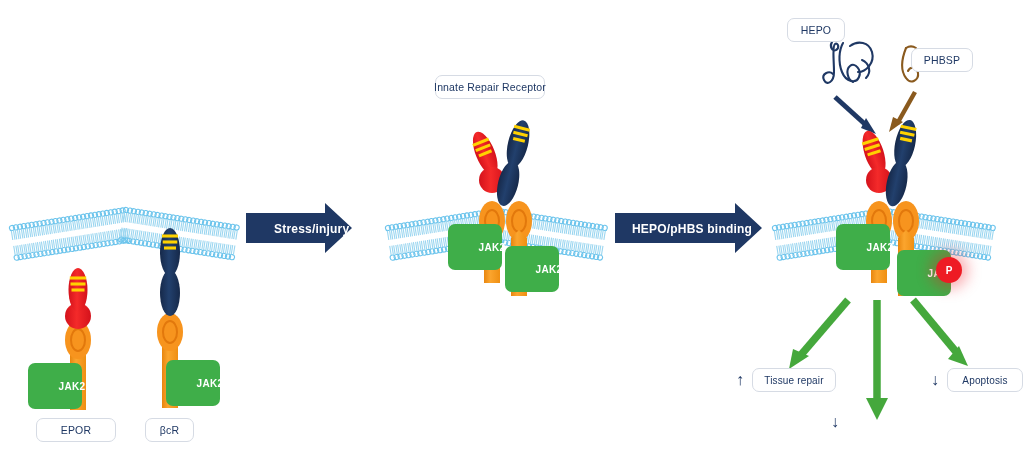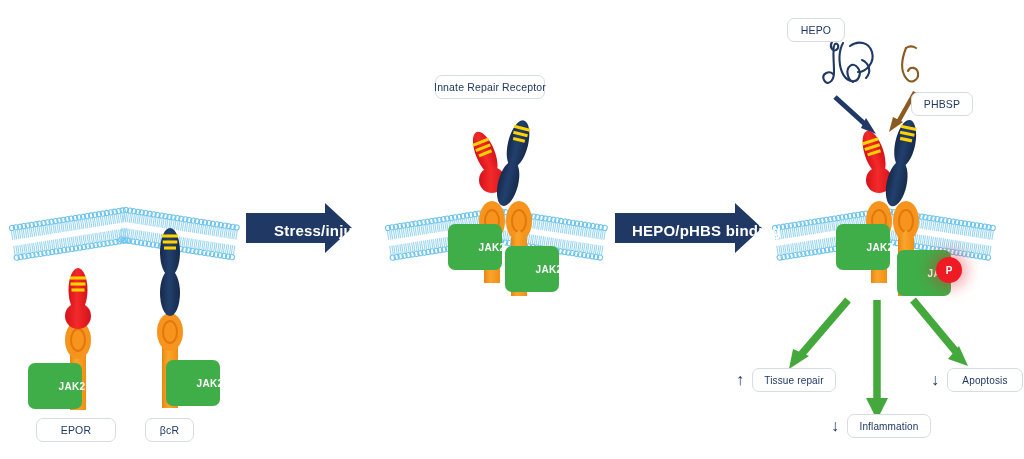--- a/index.html
+++ b/index.html
@@ -29,21 +29,21 @@
     white-space:nowrap;
     padding:0 4px;
     height:24px;
   }
   .chip.small{font-size:10px;}
 
   
   .bandlabel{
     position:absolute;
     color:#ffffff;
-    font-size:15px;
+    font-size:12px;
     font-weight:bold;
     letter-spacing:.2px;
     white-space:nowrap;
   }
 
   
   .jak2{
     position:absolute;
     box-sizing:border-box;
     background:#3fae49;
@@ -462,31 +462,30 @@
 
   <div class="bandlabel" style="left:274px;top:222px;">Stress/injury</div>
 
   <div class="chip" style="left:435px;top:75px;width:110px;">Innate Repair Receptor</div>
   <div class="jak2" style="left:448px;top:224px;width:54px;height:46px;">JAK2</div>
   <div class="jak2" style="left:505px;top:246px;width:54px;height:46px;">JAK2</div>
 
   <div class="bandlabel" style="left:632px;top:222px;">HEPO/pHBS binding</div>
 
   <div class="chip" style="left:787px;top:18px;width:58px;">HEPO</div>
-  <div class="chip" style="left:911px;top:48px;width:62px;margin-top:44px;">PHBSP</div>
+  <div class="chip" style="left:911px;top:48px;width:62px;">PHBSP</div>
   <div class="jak2" style="left:836px;top:224px;width:54px;height:46px;">JAK2</div>
   <div class="jak2" style="left:897px;top:250px;width:54px;height:46px;">JAK2</div>
   <div class="pbadge" style="left:936px;top:257px;">P</div>
 
   <div class="outcome" style="left:735px;top:368px;">
     <span class="updown">↑</span>
     <span class="chip small" style="width:84px;">Tissue repair</span>
   </div>
   <div class="outcome" style="left:830px;top:414px;">
     <span class="updown">↓</span>
-    <span class="chip small" style="width:84px;">Inflammation</span>
   </div>
   <div class="outcome" style="left:930px;top:368px;">
     <span class="updown">↓</span>
     <span class="chip small" style="width:76px;">Apoptosis</span>
   </div>
 
 </div>
 
 </body></html>

